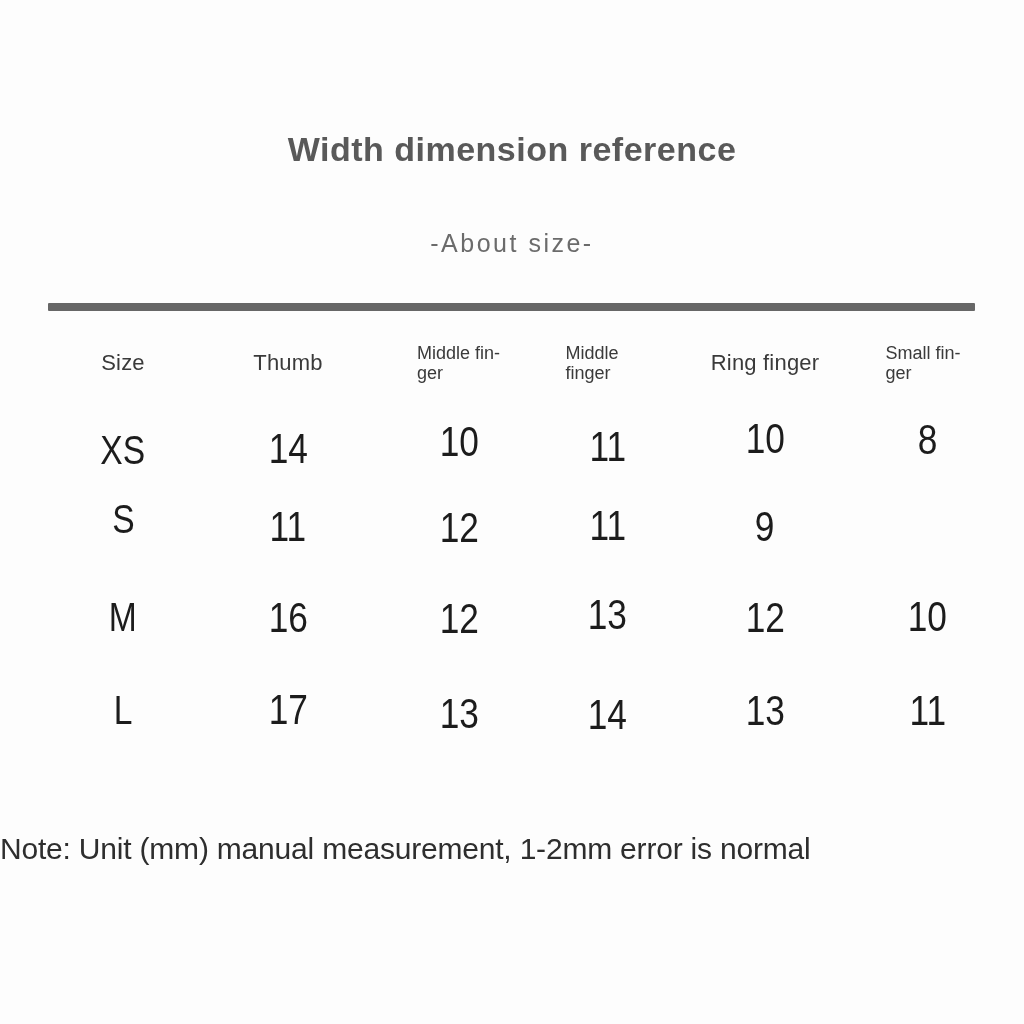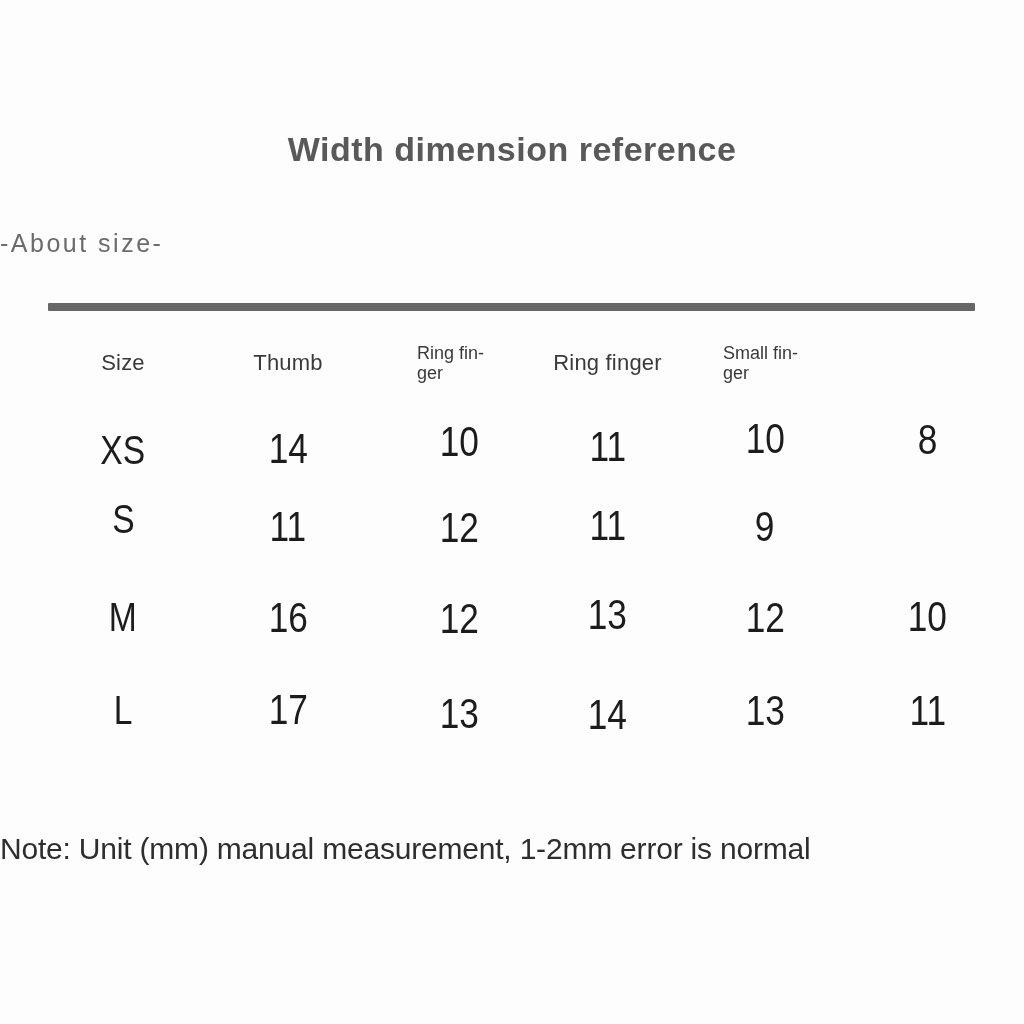--- a/index.html
+++ b/index.html
@@ -15,21 +15,21 @@
   .canvas{
     position:relative;width:1024px;height:1024px;overflow:hidden;
     background:var(--background);
     font-family:"Liberation Sans","DejaVu Sans",sans-serif;
   }
   .title{
     position:absolute;top:130px;left:0;width:100%;text-align:center;
     font-size:34px;font-weight:700;color:var(--title_text);letter-spacing:.5px;
   }
   .subtitle{
-    position:absolute;top:229px;left:0;width:100%;
+    position:absolute;top:229px;left:0;width:100%;text-align:center;
     font-size:25px;font-weight:500;color:var(--subtitle_text);letter-spacing:2.5px;
   }
   .divider{
     position:absolute;left:48px;top:303px;width:927px;height:8px;
     background:var(--divider);border-radius:1px;
   }
   .grid{
     position:absolute;left:48px;width:952px;display:grid;
     grid-template-columns:150px 180px 162px 135px 180px 145px;
   }
@@ -71,21 +71,24 @@
   <div class="divider"></div>
 
   <div class="grid header-row">
     <div class="cell h-big c1">
         <span>Size</span>
       </div>
     <div class="cell h-big c2">
         <span>Thumb</span>
       </div>
     <div class="cell h-small c3">
-        <span class="wrapbox">Ring fin-ger</span>
+        <span class="wrapbox">Middle fin-ger</span>
+      </div>
+    <div class="cell h-small c4">
+        <span class="wrapbox">Middle finger</span>
       </div>
     <div class="cell h-big c5">
         <span>Ring finger</span>
       </div>
     <div class="cell h-small c6">
         <span class="wrapbox">Small fin-ger</span>
       </div>
   </div>
 
   <div class="grid row-xs">

